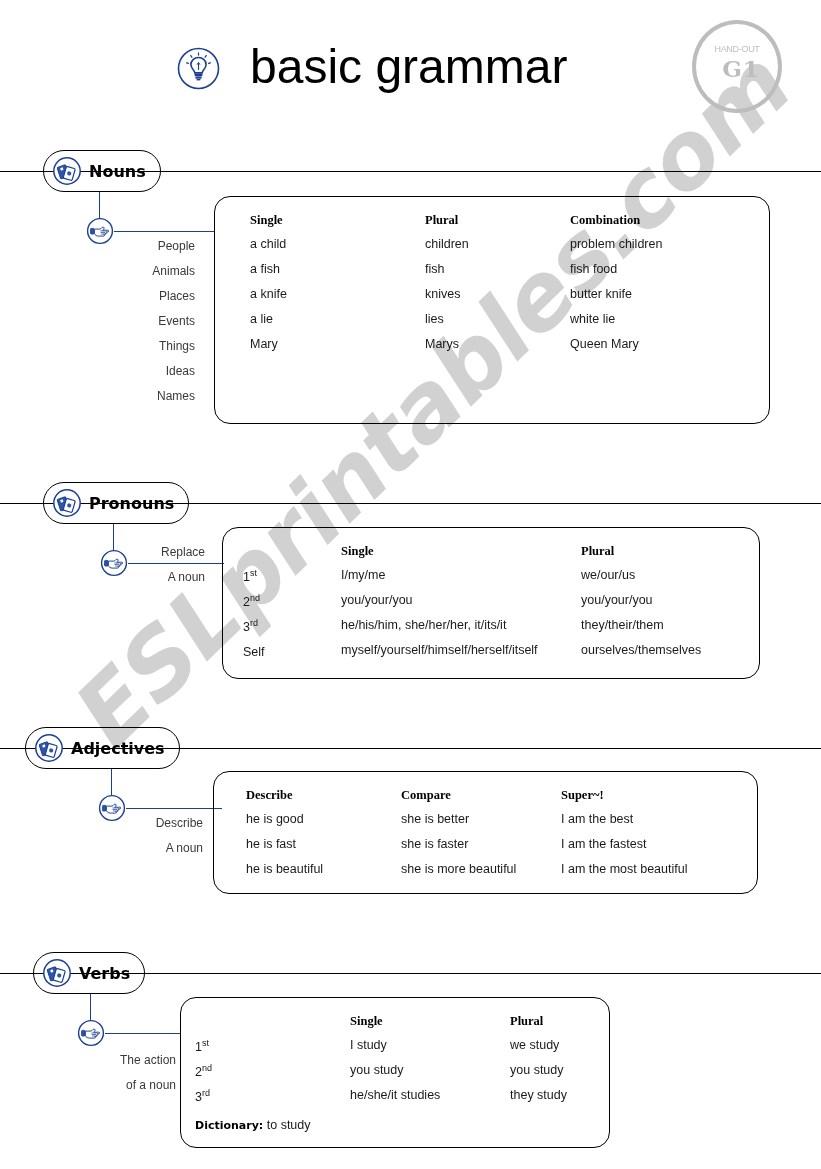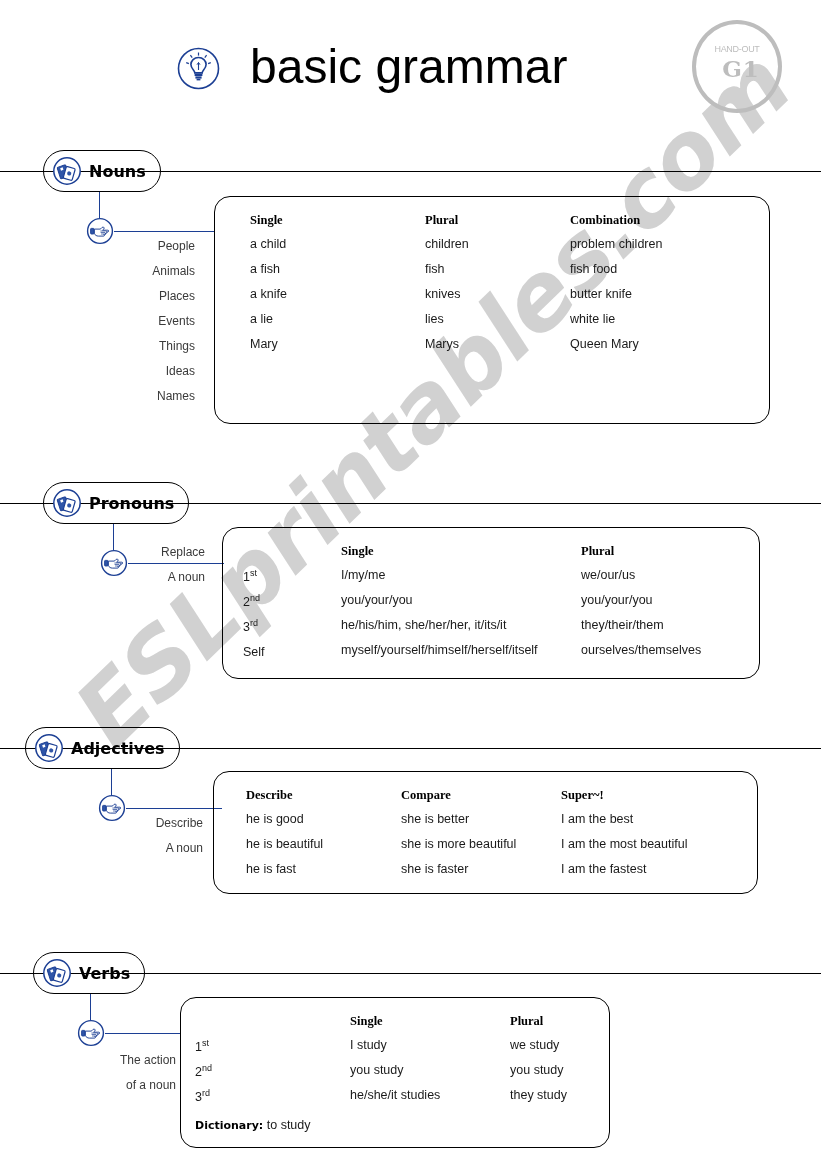--- a/index.html
+++ b/index.html
@@ -439,28 +439,28 @@
             <th>Super~!</th>
           </tr>
         </thead>
         <tbody>
           <tr>
             <td>he is good</td>
             <td>she is better</td>
             <td>I am the best</td>
           </tr>
           <tr>
+            <td>he is fast</td>
+            <td>she is faster</td>
+            <td>I am the fastest</td>
+          </tr>
+          <tr>
             <td>he is beautiful</td>
             <td>she is more beautiful</td>
             <td>I am the most beautiful</td>
-          </tr>
-          <tr>
-            <td>he is fast</td>
-            <td>she is faster</td>
-            <td>I am the fastest</td>
           </tr>
         </tbody>
       </table>
     </div>
   </div>
 
   <div class="section" id="sec-verbs" style="top:0;">
     <div class="rule" style="top:973px;"></div>
 
     <div class="pill" style="left:33px; top:952px;">

